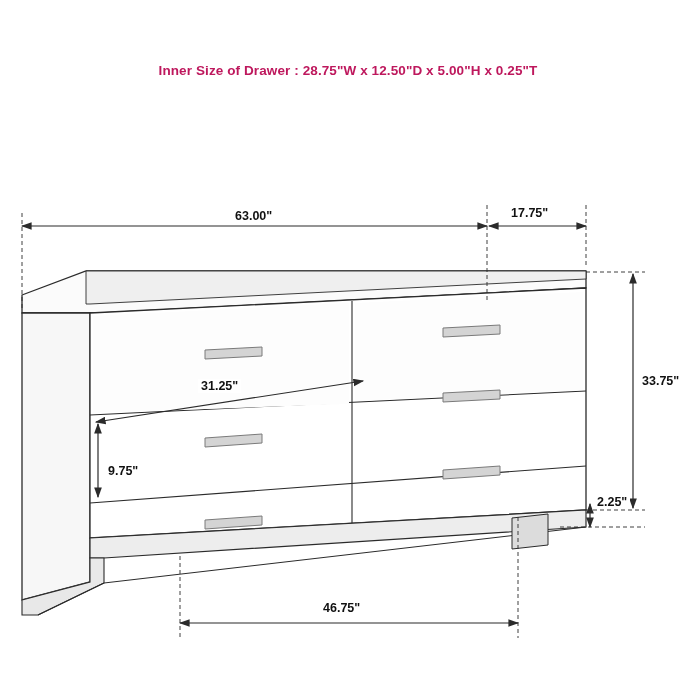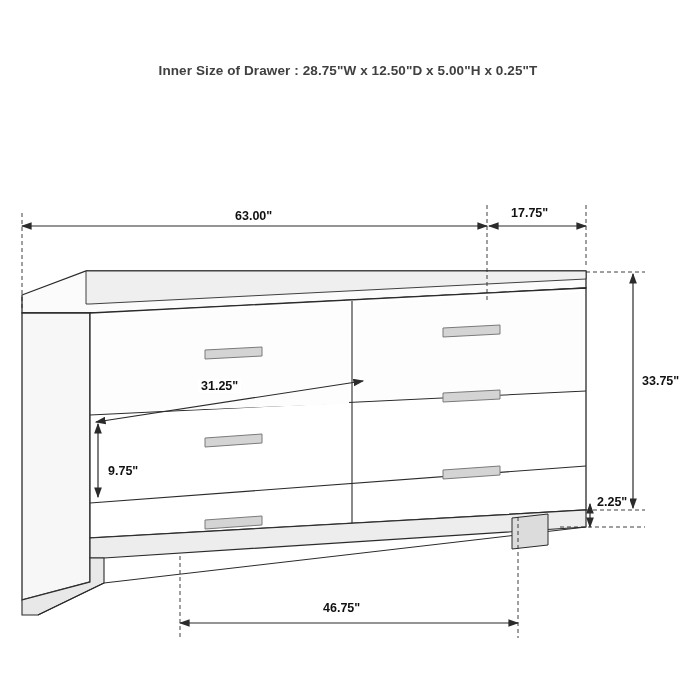--- a/index.html
+++ b/index.html
@@ -16,21 +16,21 @@
     overflow: hidden;
   }
   #title {
     position: absolute;
     top: 63px;
     left: 0;
     width: 696px;
     text-align: center;
     font-size: 13.5px;
     font-weight: bold;
-    color: #404040;
+    color: #be185d;
     letter-spacing: 0.1px;
   }
   svg#diagram {
     position: absolute;
     top: 0;
     left: 0;
   }
   .dimlabel {
     position: absolute;
     font-size: 12.5px;

